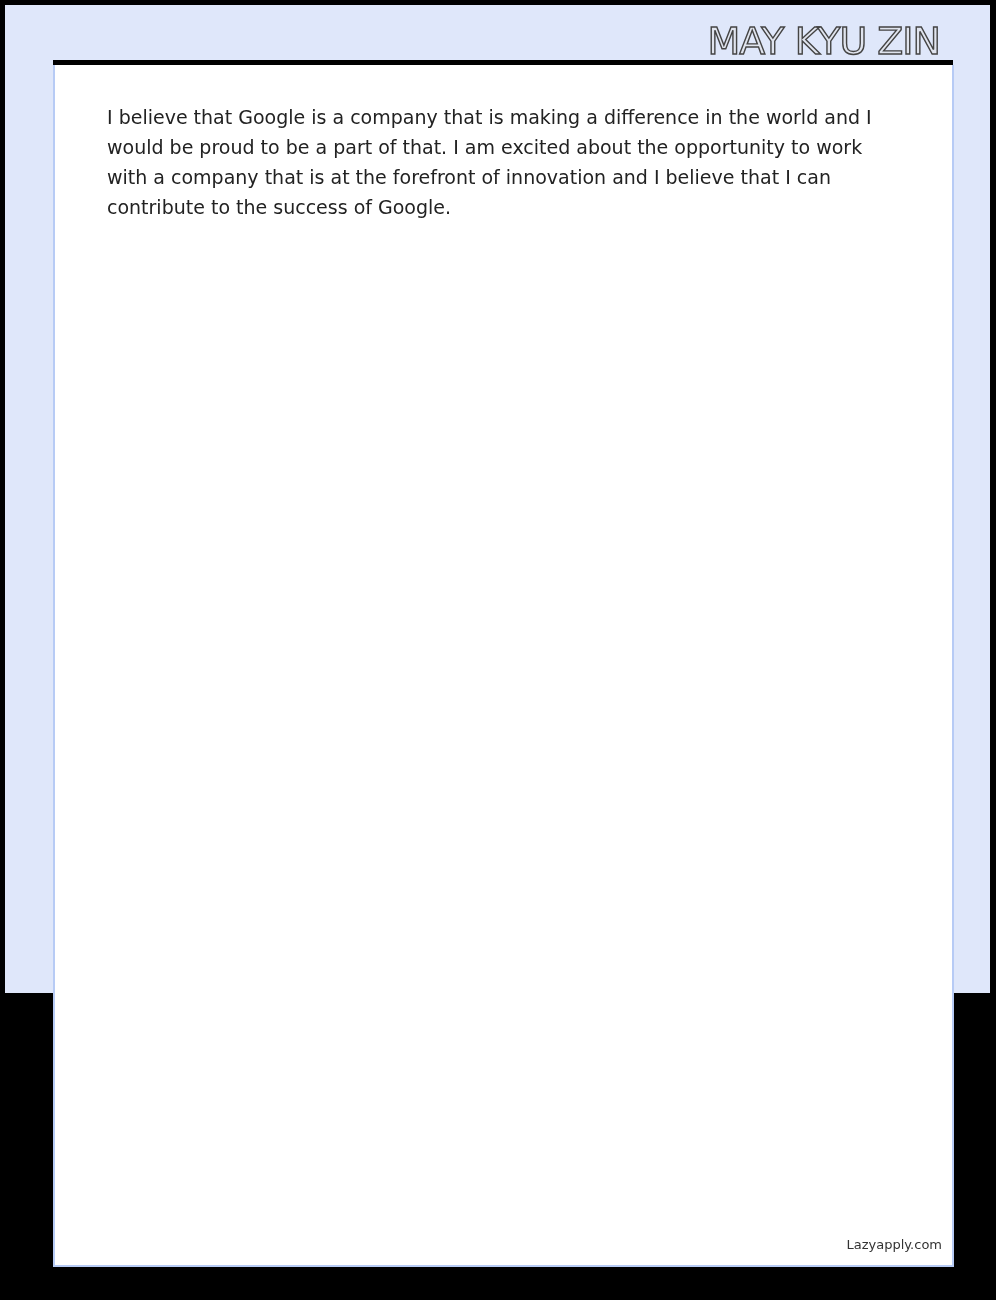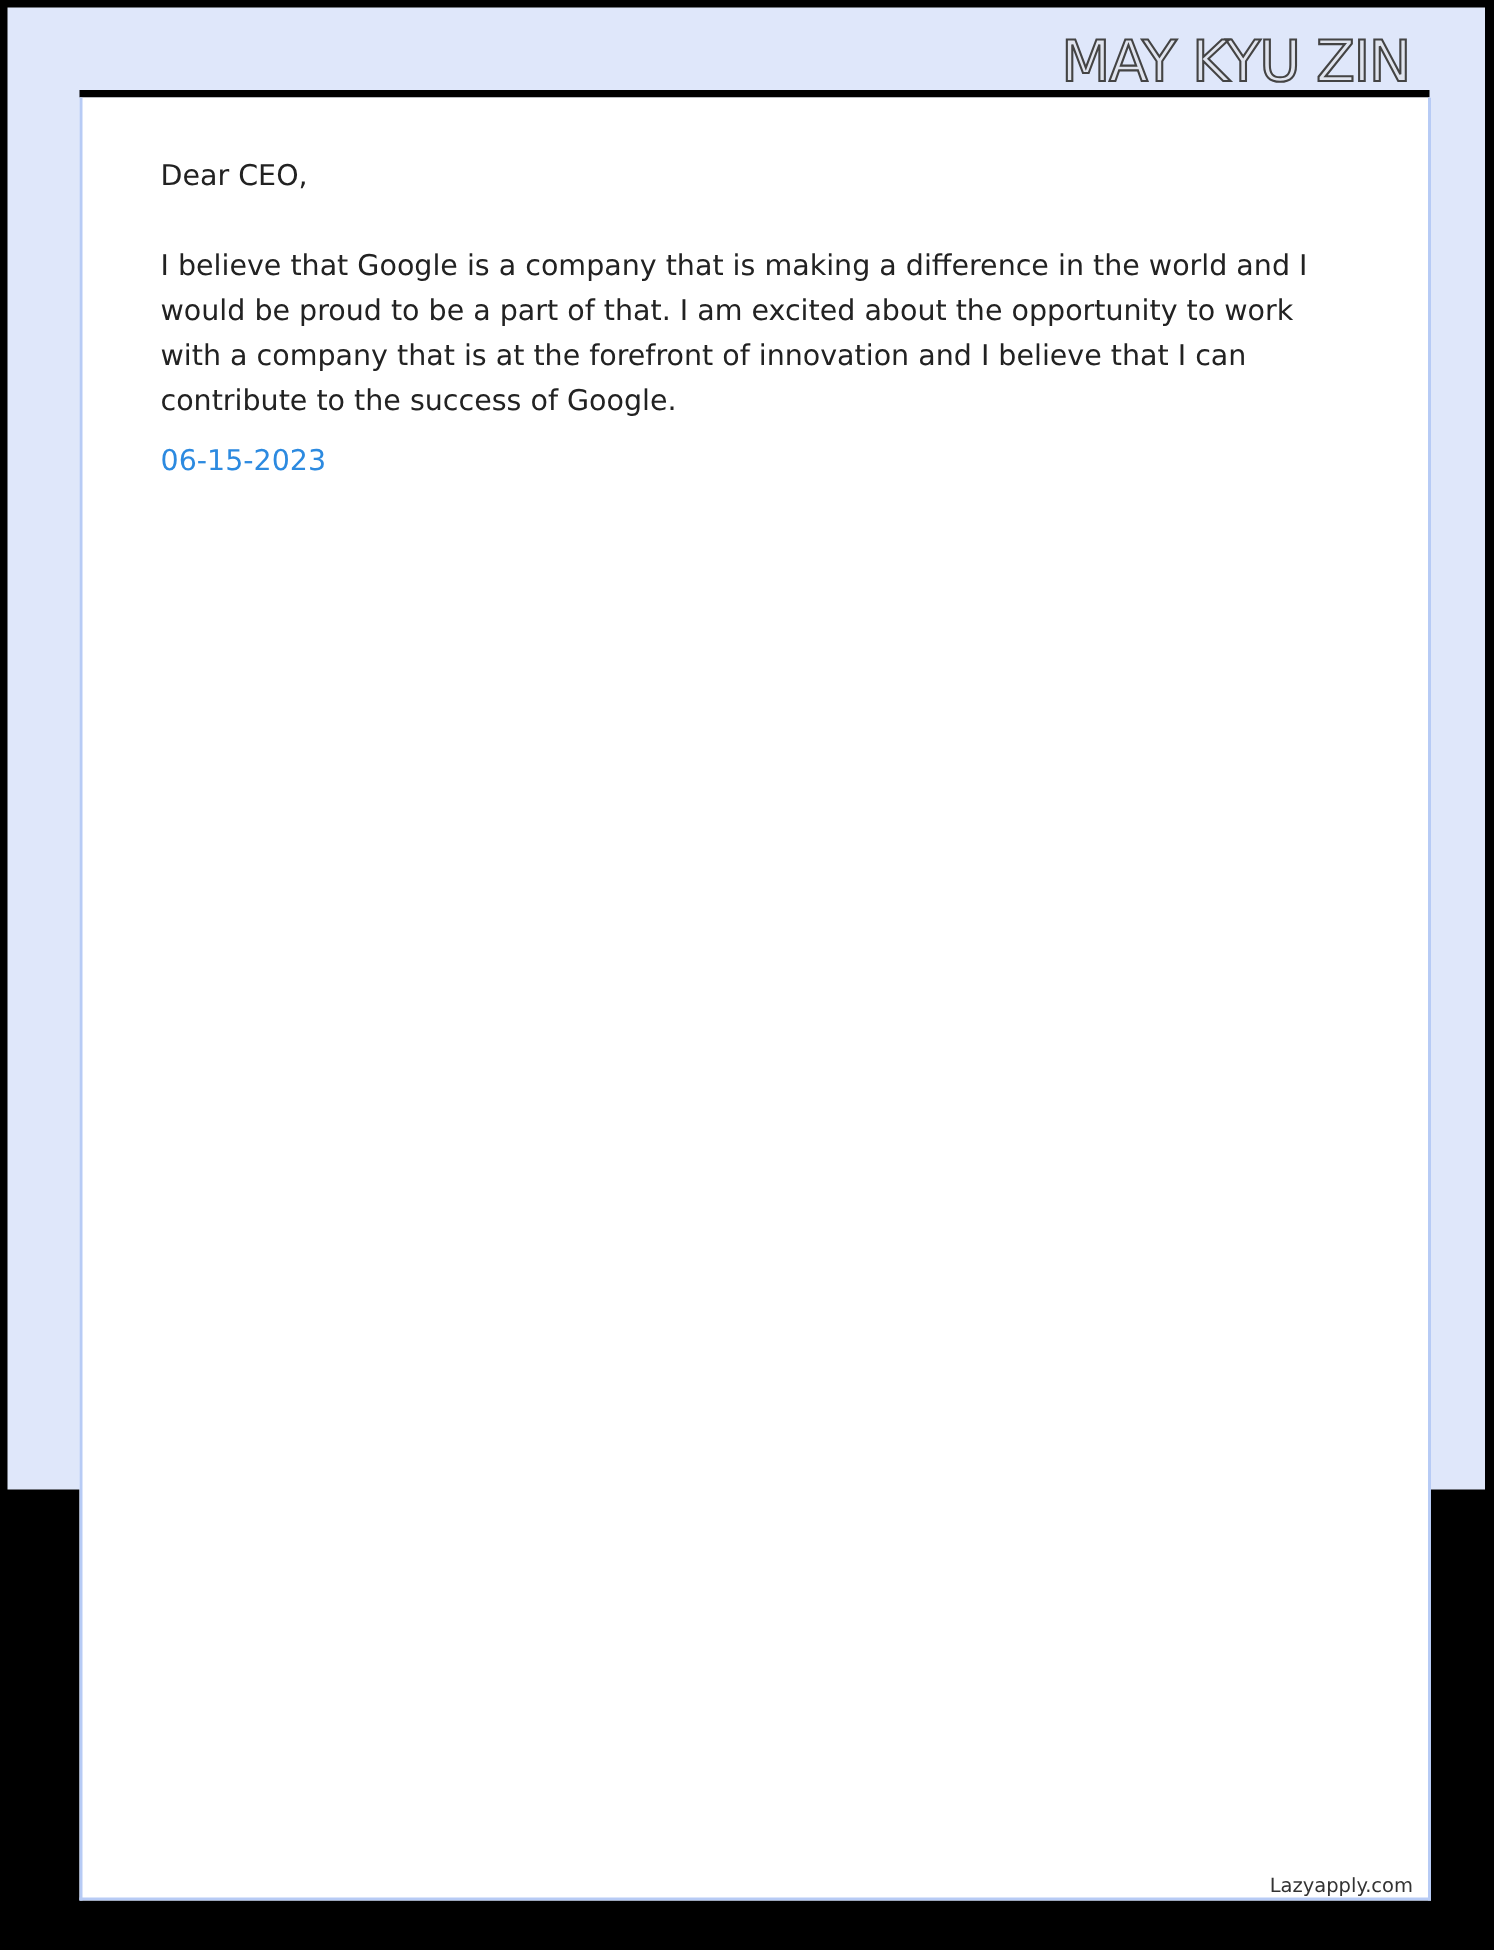--- a/index.html
+++ b/index.html
@@ -4,29 +4,27 @@
 <style>
   html, body { margin:0; padding:0; }
   body { width:996px; height:1300px; background:#000; position:relative; overflow:hidden; font-family:"DejaVu Sans", sans-serif; }
   .frame { position:absolute; left:5px; top:5px; width:985px; height:988px; background:#dfe7fa; }
   .name { position:absolute; right:50px; top:14px; font-size:38px; letter-spacing:-1px; color:#e0e4ee; -webkit-text-stroke:1.4px #444; font-family:"DejaVu Sans", sans-serif; line-height:44px; }
   .topbar { position:absolute; left:48px; top:55px; width:900px; height:5px; background:#000; }
   .page { position:absolute; left:48px; top:60px; width:897px; height:1200px; background:#fff; border-left:2px solid #b7cbf5; border-right:2px solid #b7cbf5; border-bottom:2px solid #b7cbf5; }
   .body { position:absolute; left:52px; top:37px; width:800px; font-size:19px; line-height:30px; color:#222; }
   .body p { margin:0 0 30px 0; }
   .date { color:#2c8ae0; margin-top:-20px; }
-  .footer { position:absolute; right:10px; bottom:0; font-size:13px; color:#333; }
+  .footer { position:absolute; right:10px; bottom:13px; font-size:13px; color:#333; }
 </style>
 </head>
 <body>
 
 <div class="frame">
   <div class="name">MAY KYU ZIN</div>
   <div class="topbar"></div>
   <div class="page">
     <div class="body">
-      <p>Dear CEO,</p>
       <p>I believe that Google is a company that is making a difference in the world and I would be proud to be a part of that. I am excited about the opportunity to work with a company that is at the forefront of innovation and I believe that I can contribute to the success of Google.</p>
-      <div class="date">06-15-2023</div>
     </div>
     <div class="footer">Lazyapply.com</div>
   </div>
 </div>
 
 </body></html>

